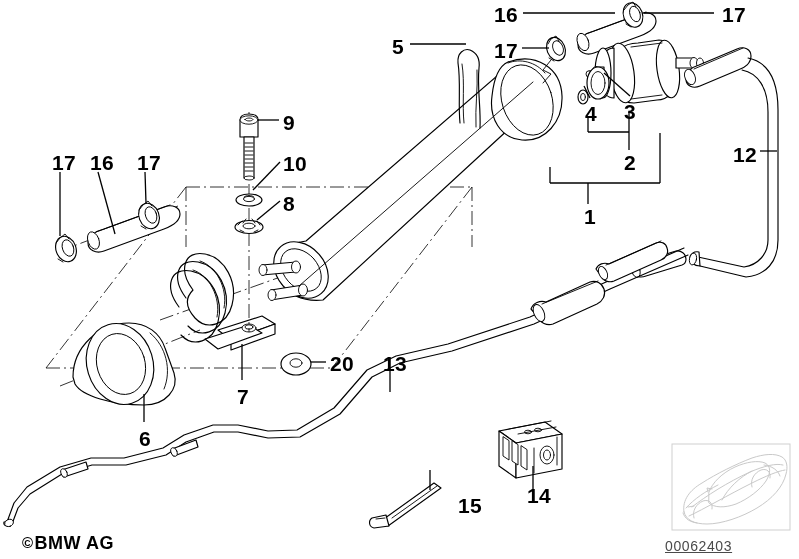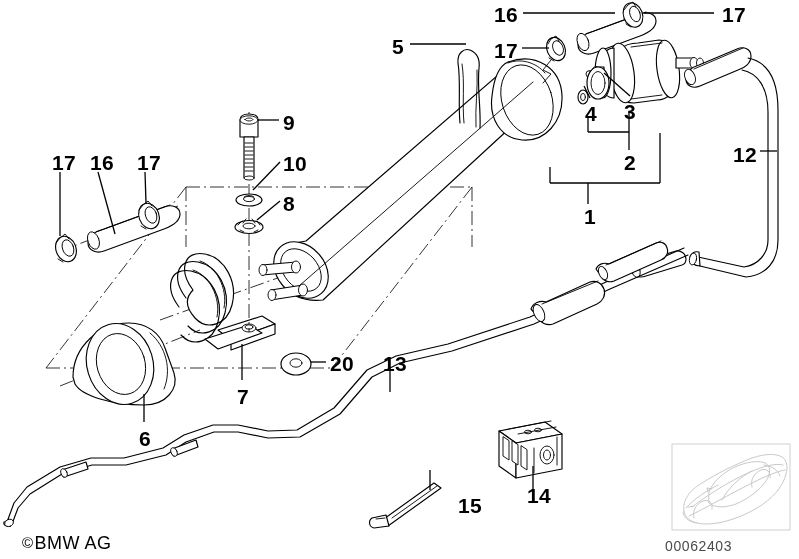--- a/index.html
+++ b/index.html
@@ -29,40 +29,41 @@
     color: #000000;
     line-height: 1;
     white-space: nowrap;
     letter-spacing: 0.2px;
   }
   #copyright {
     position: absolute;
     left: 22px;
     top: 533px;
     font-family: "Liberation Sans", sans-serif;
-    font-weight: normal;
+    font-weight: bold;
     font-size: 18px;
     color: #000000;
     white-space: nowrap;
     letter-spacing: 0.5px;
   }
   #copyright .cmark {
     font-size: 15px;
     vertical-align: 1px;
     margin-right: 1px;
   }
   #partnumber {
     position: absolute;
     left: 665px;
     top: 538px;
     font-family: "Liberation Sans", sans-serif;
     font-size: 14px;
     color: #4a4a4a;
     letter-spacing: 0.6px;
     white-space: nowrap;
+    text-decoration: underline;
   }
 </style>
 </head>
 <body>
 
 <div id="sheet">
 
   <svg id="art" viewBox="0 0 799 559" xmlns="http://www.w3.org/2000/svg">
     <defs>
       <style>

